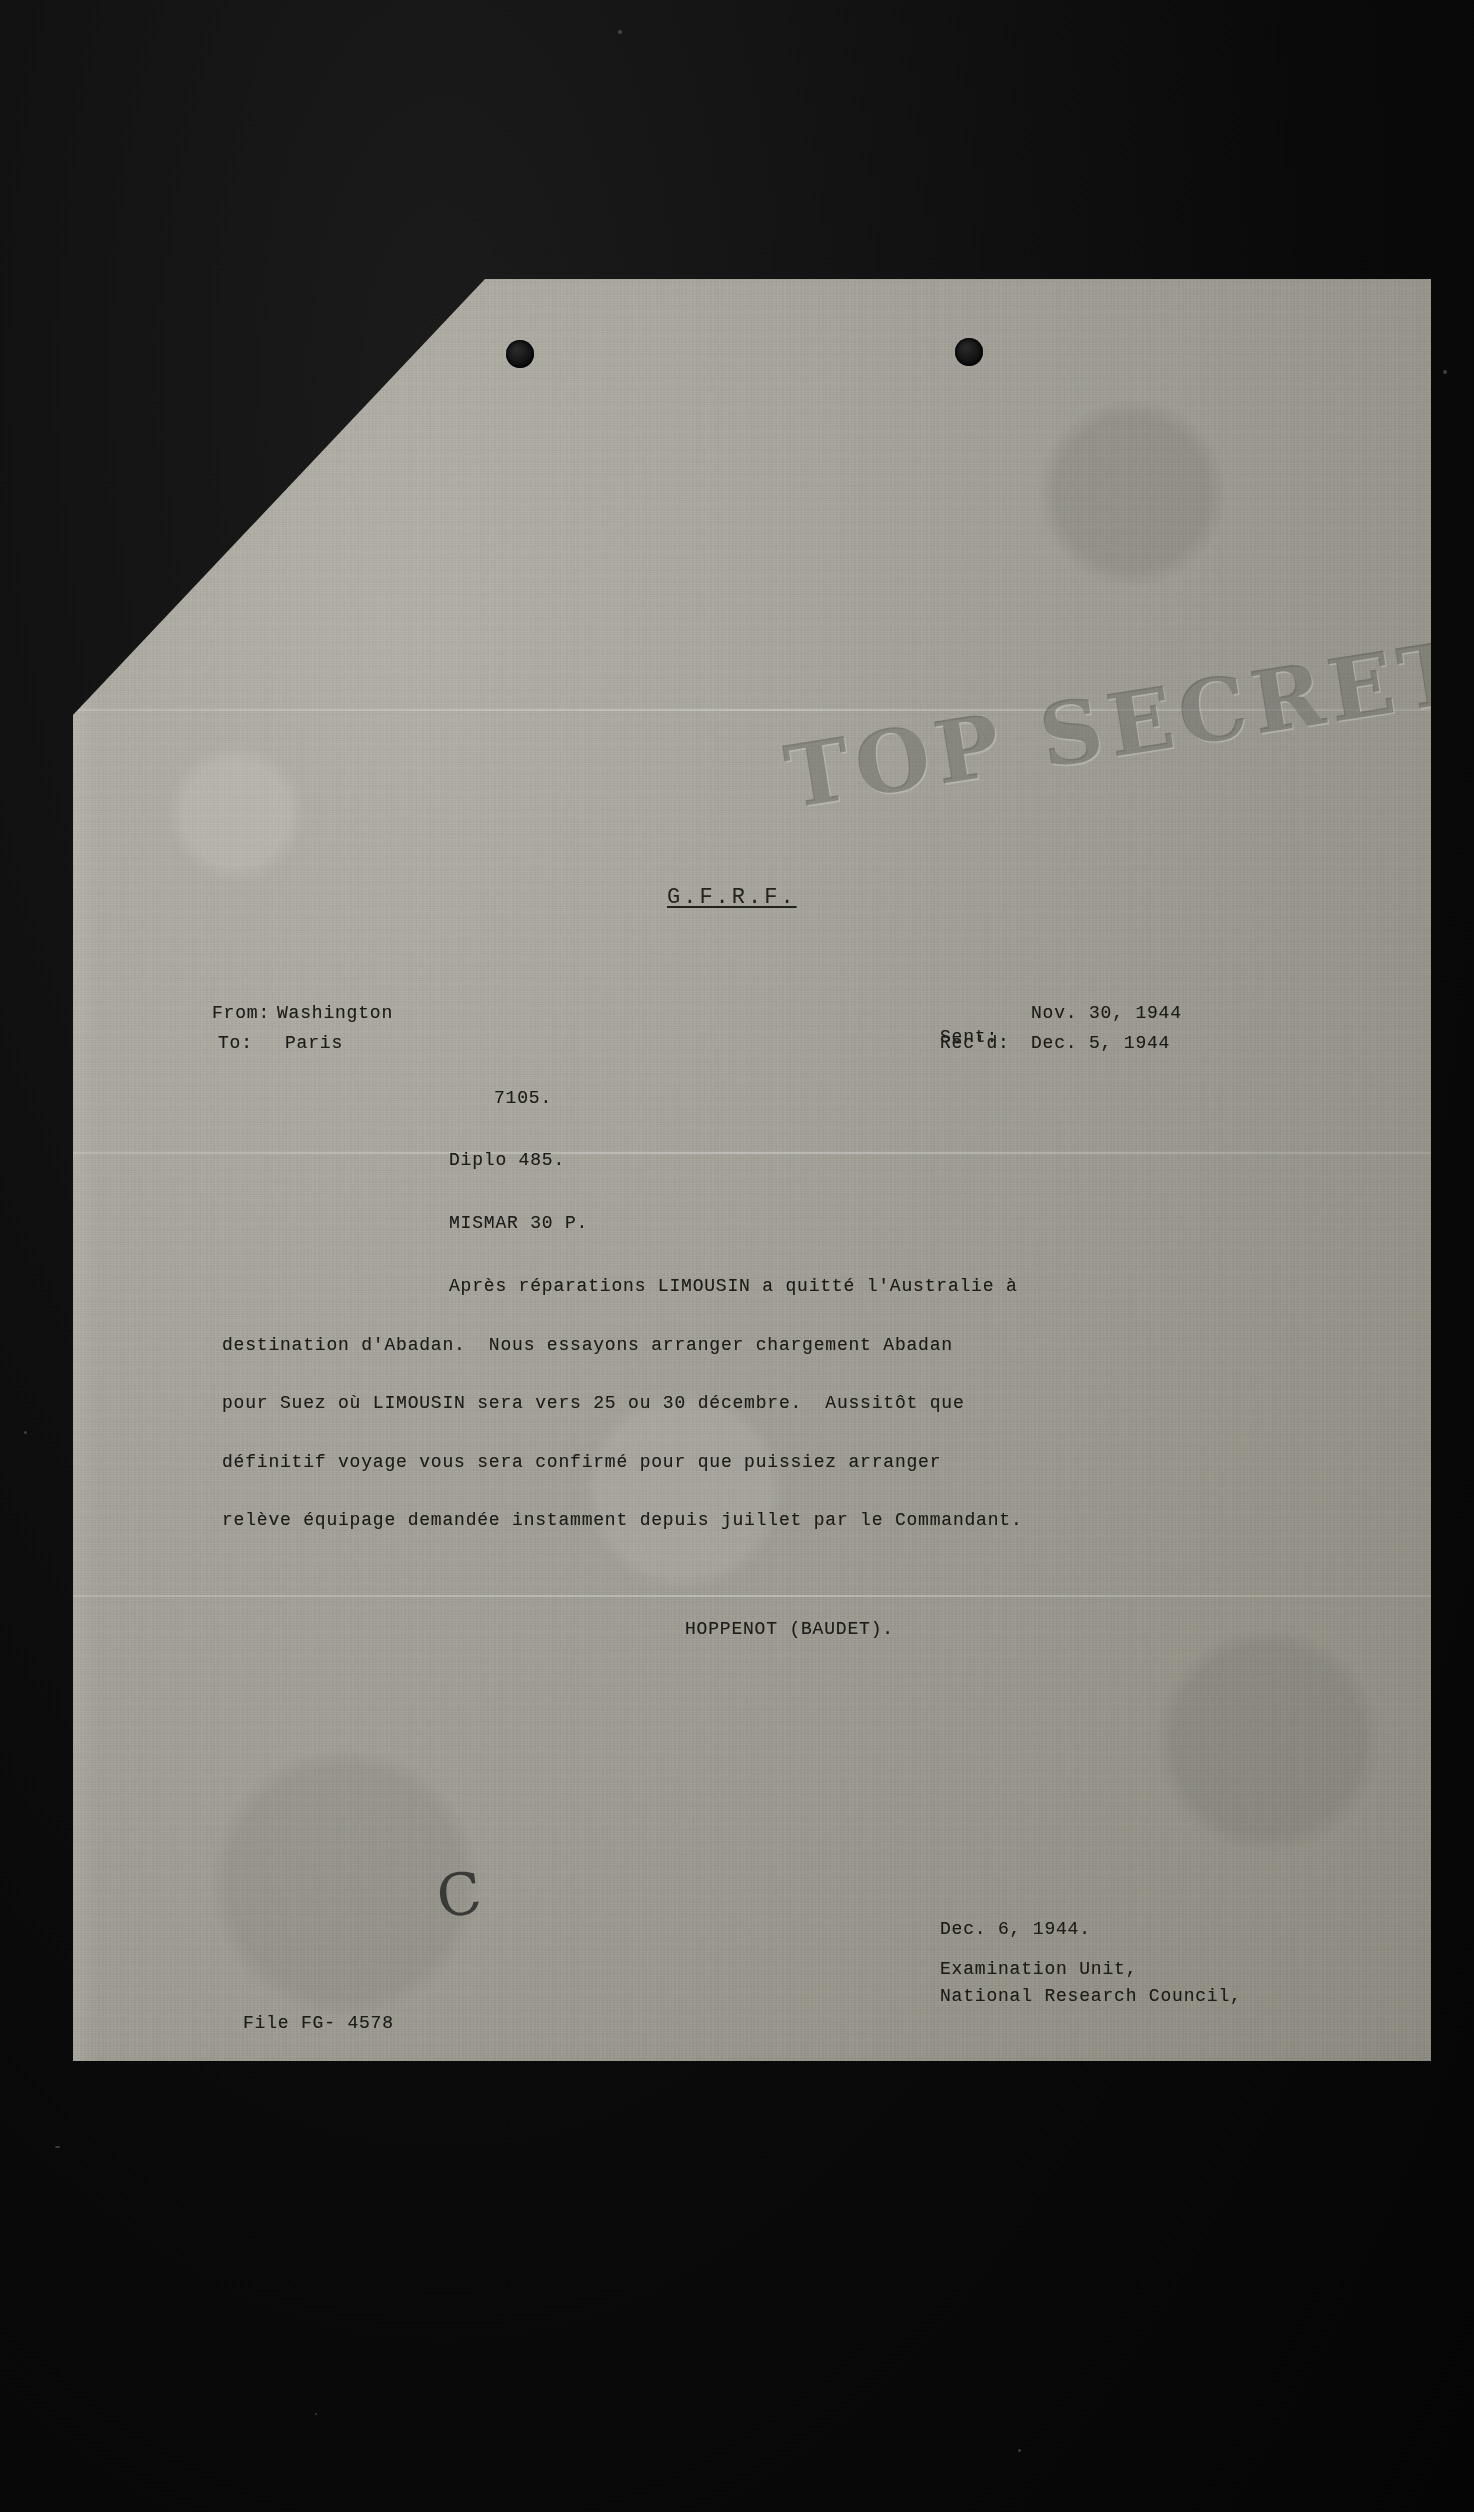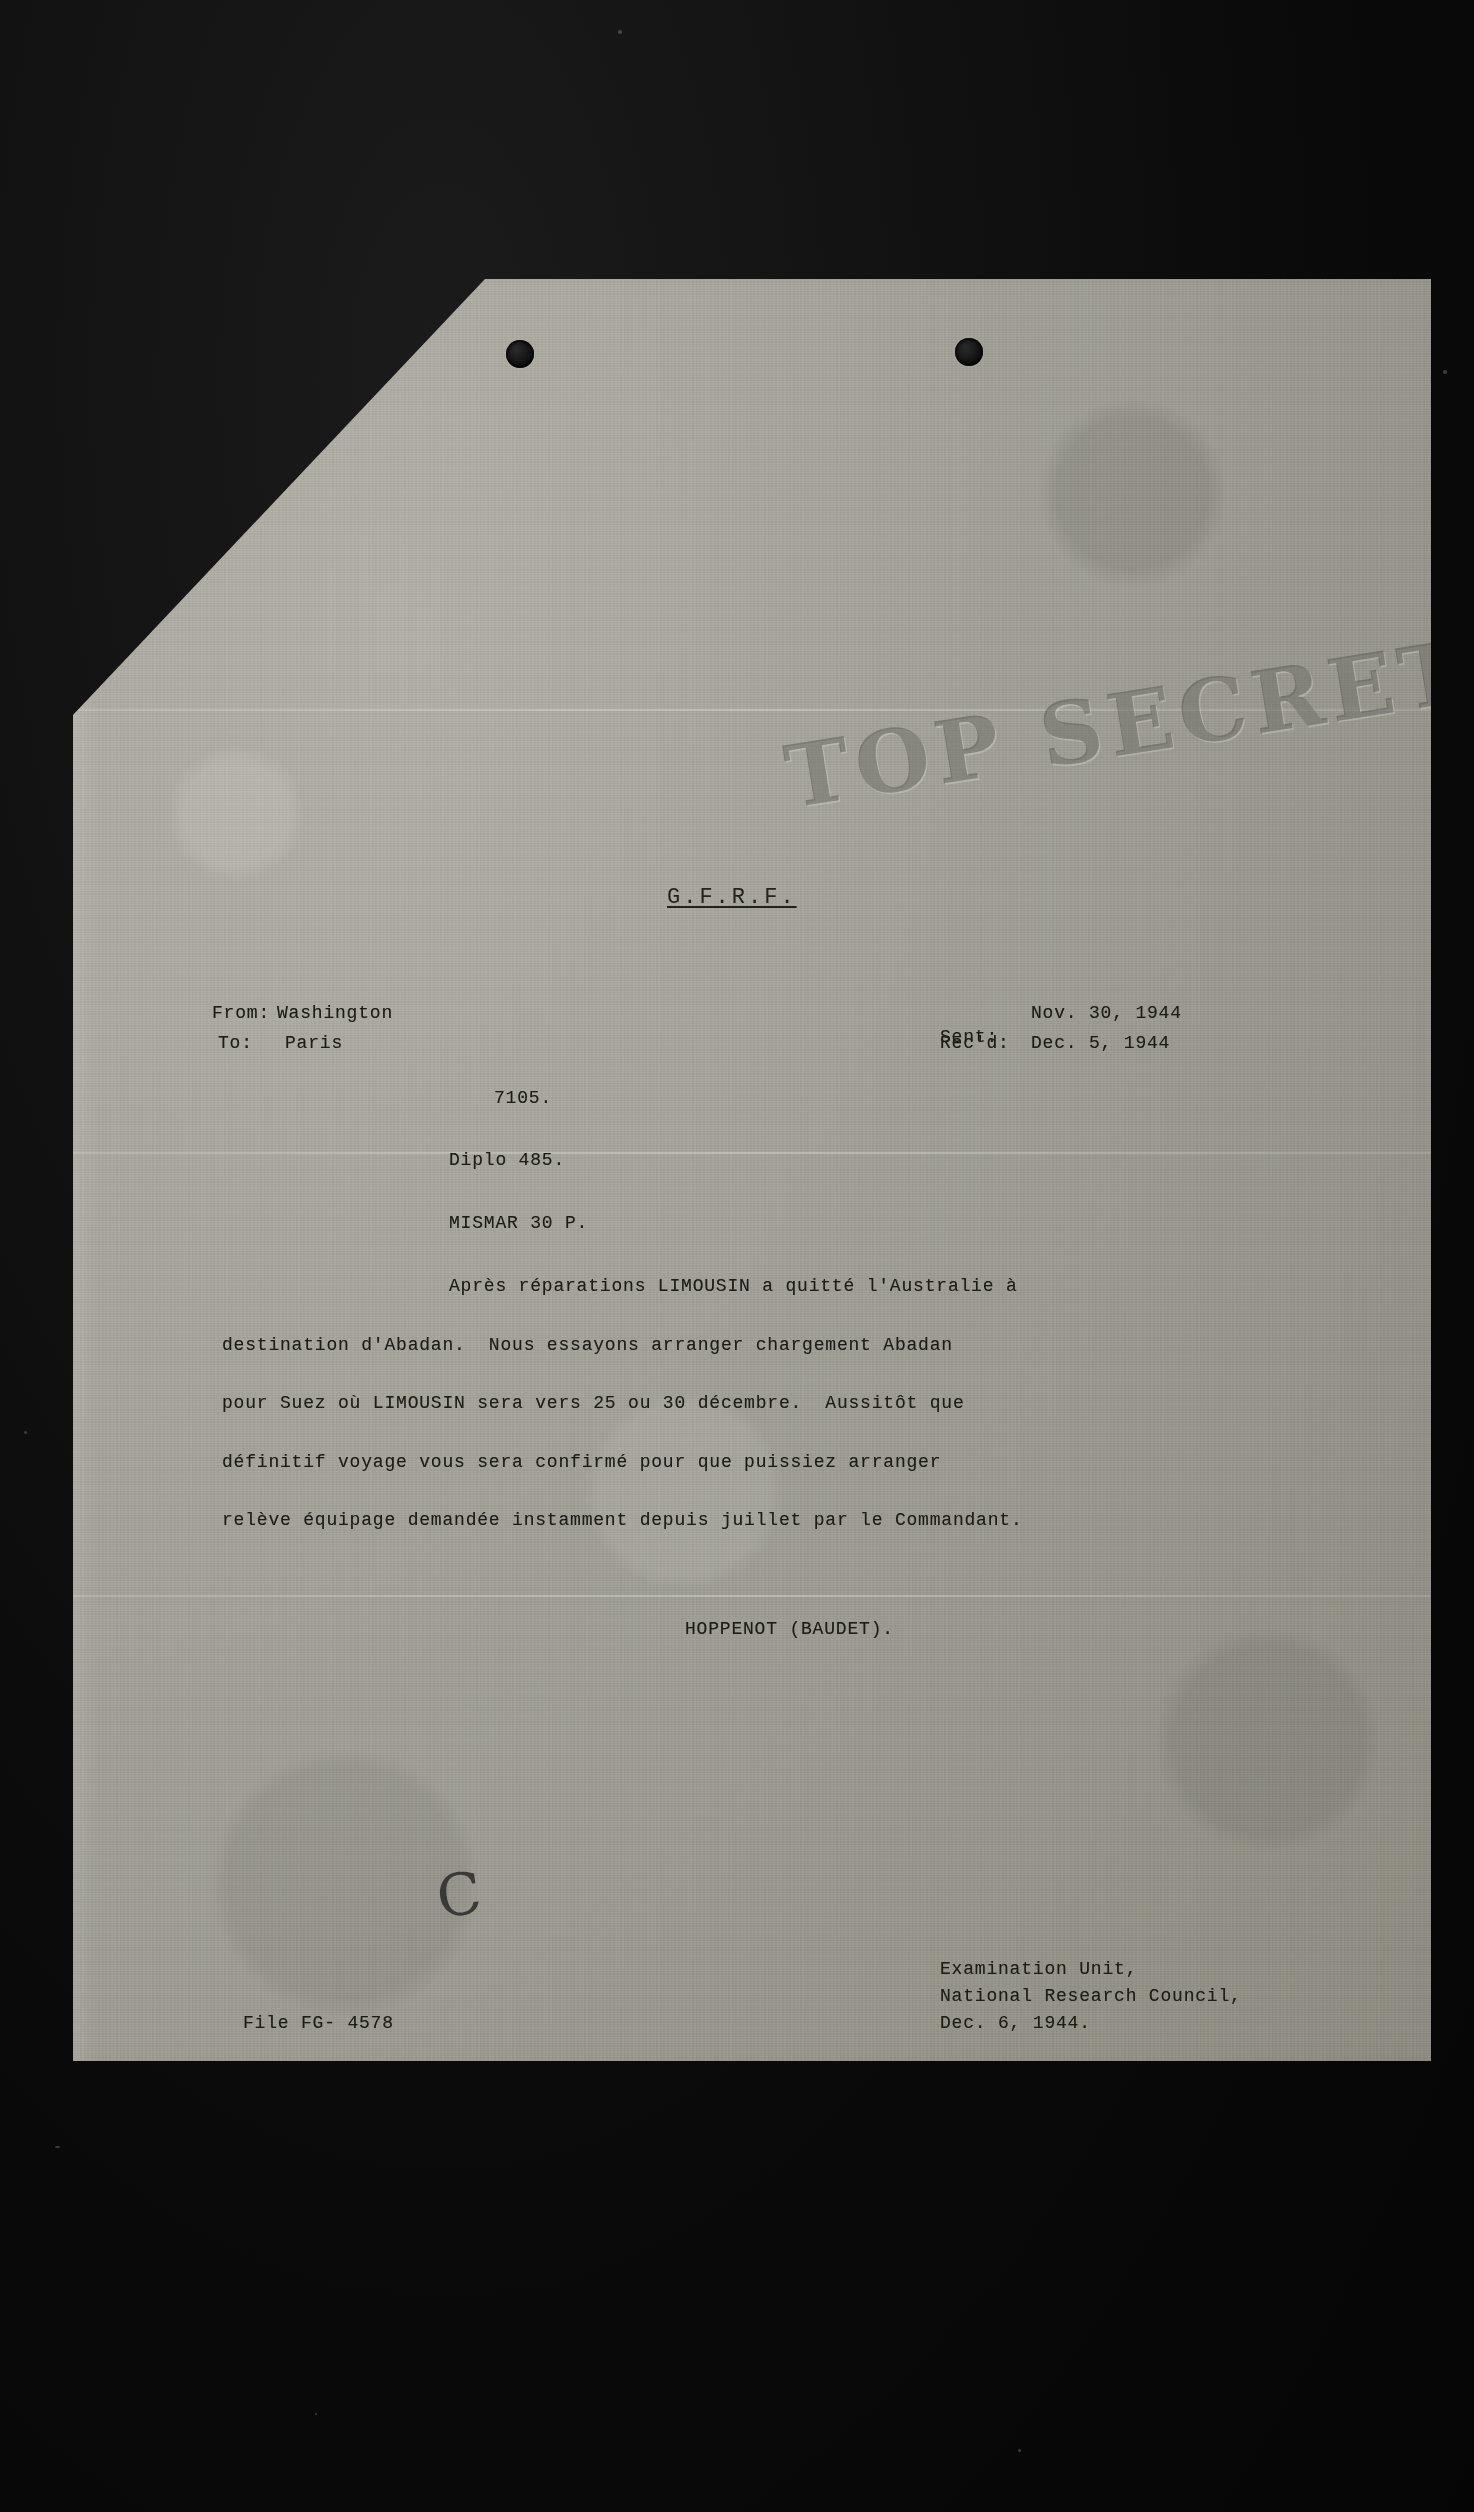--- a/index.html
+++ b/index.html
@@ -186,16 +186,16 @@
   <div class="t" style="left:149px; top:1231px;">relève équipage demandée instamment depuis juillet par le Commandant.</div>
 
   <div class="t" style="left:612px; top:1340px;">HOPPENOT (BAUDET).</div>
 
   <div id="cmark">C</div>
 
   <div class="t" style="left:170px; top:1734px;">File FG- 4578</div>
 
   <div class="t" style="left:867px; top:1680px;">Examination Unit,</div>
   <div class="t" style="left:867px; top:1707px;">National Research Council,</div>
-  <div class="t" style="left:867px; top:1734px;">Dec. 6, 1944.</div>
+  <div class="t" style="left:867px; top:1640px;">Dec. 6, 1944.</div>
 
 </div>
 
 
 </body></html>

